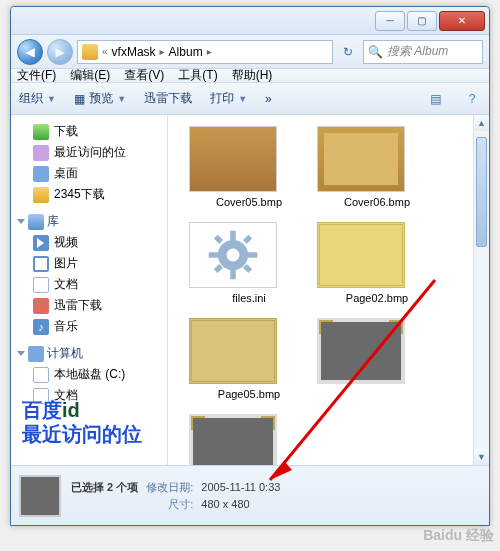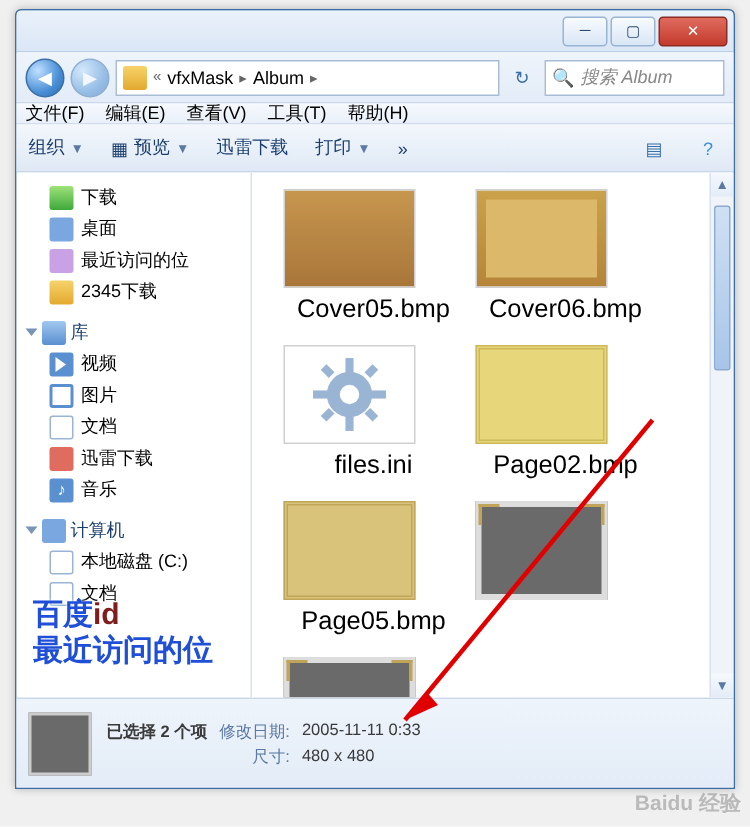--- a/index.html
+++ b/index.html
@@ -49,33 +49,33 @@
   .files { position:absolute; inset:0 16px 0 0; padding:6px; display:flex; flex-wrap:wrap; align-content:flex-start; gap:4px 10px; overflow:hidden;}
   .file { width:118px; display:flex;flex-direction:column;align-items:center;gap:4px;padding:4px;border:1px solid transparent;border-radius:2px;}
   .file.selected{background:#cde6ff;border-color:#7db7f0;}
   .thumb{width:88px;height:66px;border:1px solid #d0d0d0;background:#eee;display:flex;align-items:center;justify-content:center;}
   .thumb.t-brown{background:linear-gradient(#c7964e,#a9763a);} 
   .thumb.t-ochre{background:linear-gradient(#caa24a,#b5853a);position:relative;} .thumb.t-ochre::after{content:"";position:absolute;inset:6px;background:#dcb86a;}
   .thumb.t-gear{background:#fff;} .thumb.t-gear svg{width:54px;height:54px;}
   .thumb.t-gray{background:#6a6a6a;border:4px solid #ddd;position:relative;} .thumb.t-gray::before,.thumb.t-gray::after{content:"";position:absolute;width:12px;height:12px;border:2px solid #bfa45a;} .thumb.t-gray::before{left:-2px;top:-2px;border-right:none;border-bottom:none;} .thumb.t-gray::after{right:-2px;top:-2px;border-left:none;border-bottom:none;}
   .thumb.t-yellow{background:#e8d67a;border:3px double #cdb95a;}
   .thumb.t-tan{background:#d9c27a;border:3px double #c0a658;}
-  .fname{font-size:17px;white-space:nowrap;overflow:hidden;text-overflow:ellipsis;max-width:100%;margin-left:32px;}
+  .fname{font-size:11px;white-space:nowrap;overflow:hidden;text-overflow:ellipsis;max-width:100%;margin-left:32px;}
   .vscroll{position:absolute;right:0;top:0;bottom:0;width:16px;background:#f0f3f8;border-left:1px solid #d9e2ee;display:flex;flex-direction:column;}
   .vscroll .arr{height:16px;display:flex;align-items:center;justify-content:center;font-size:9px;color:#5a7aa3;background:linear-gradient(#f6f9fd,#e3ecf7);}
   .vscroll .track{flex:1;position:relative;}
   .vscroll .thumb-s{position:absolute;left:2px;right:2px;top:6px;height:110px;background:linear-gradient(#cfe0f4,#a7c5e8);border:1px solid #8aabd2;border-radius:2px;}
   
   .details { height:60px;border-top:1px solid #c9d7e8;background:linear-gradient(#eef4fb,#e3ecf7);display:flex;align-items:center;padding:4px 8px;gap:10px;font-size:11px;color:#3a3a3a;}
   .details .preview{width:42px;height:42px;background:#6a6a6a;border:2px solid #ccc;}
   .details .meta{display:grid;grid-template-columns:auto auto auto;column-gap:8px;row-gap:2px;align-items:center;}
   .details .k{color:#5a7aa3;text-align:right;}
   
   .overlay-text{position:absolute;left:22px;top:398px;font-size:20px;font-weight:bold;color:#1f4fd6;line-height:24px;text-shadow:0 0 2px #fff;pointer-events:none;}
-  .overlay-text .row1 .orange{color:#7f1d1d;}
+  .overlay-text .row1 .orange{color:#14532d;}
   .arrow-line{position:absolute;left:230px;top:270px;width:220px;height:220px;pointer-events:none;}
   .watermark{position:absolute;right:6px;bottom:6px;font-size:14px;color:rgba(120,120,120,.45);font-style:italic;pointer-events:none;}
   .watermark b{font-style:normal;}
 </style>
 </head>
 <body>
 
 <div class="window">
 
   <div class="titlebar">
@@ -152,26 +152,26 @@
   </div>
 
   <div class="body">
     <div class="nav">
       <div class="navgroup">
         <div class="navitem">
             <span class="ico dl"></span>
             <span>下载</span>
           </div>
         <div class="navitem">
+            <span class="ico recent"></span>
+            <span>最近访问的位</span>
+          </div>
+        <div class="navitem">
             <span class="ico desk"></span>
             <span>桌面</span>
-          </div>
-        <div class="navitem">
-            <span class="ico recent"></span>
-            <span>最近访问的位</span>
           </div>
         <div class="navitem">
             <span class="ico folder"></span>
             <span>2345下载</span>
           </div>
       </div>
       <div class="navgroup">
         <div class="navhdr">
             <span class="tw"></span>
             <span class="ico lib"></span>

